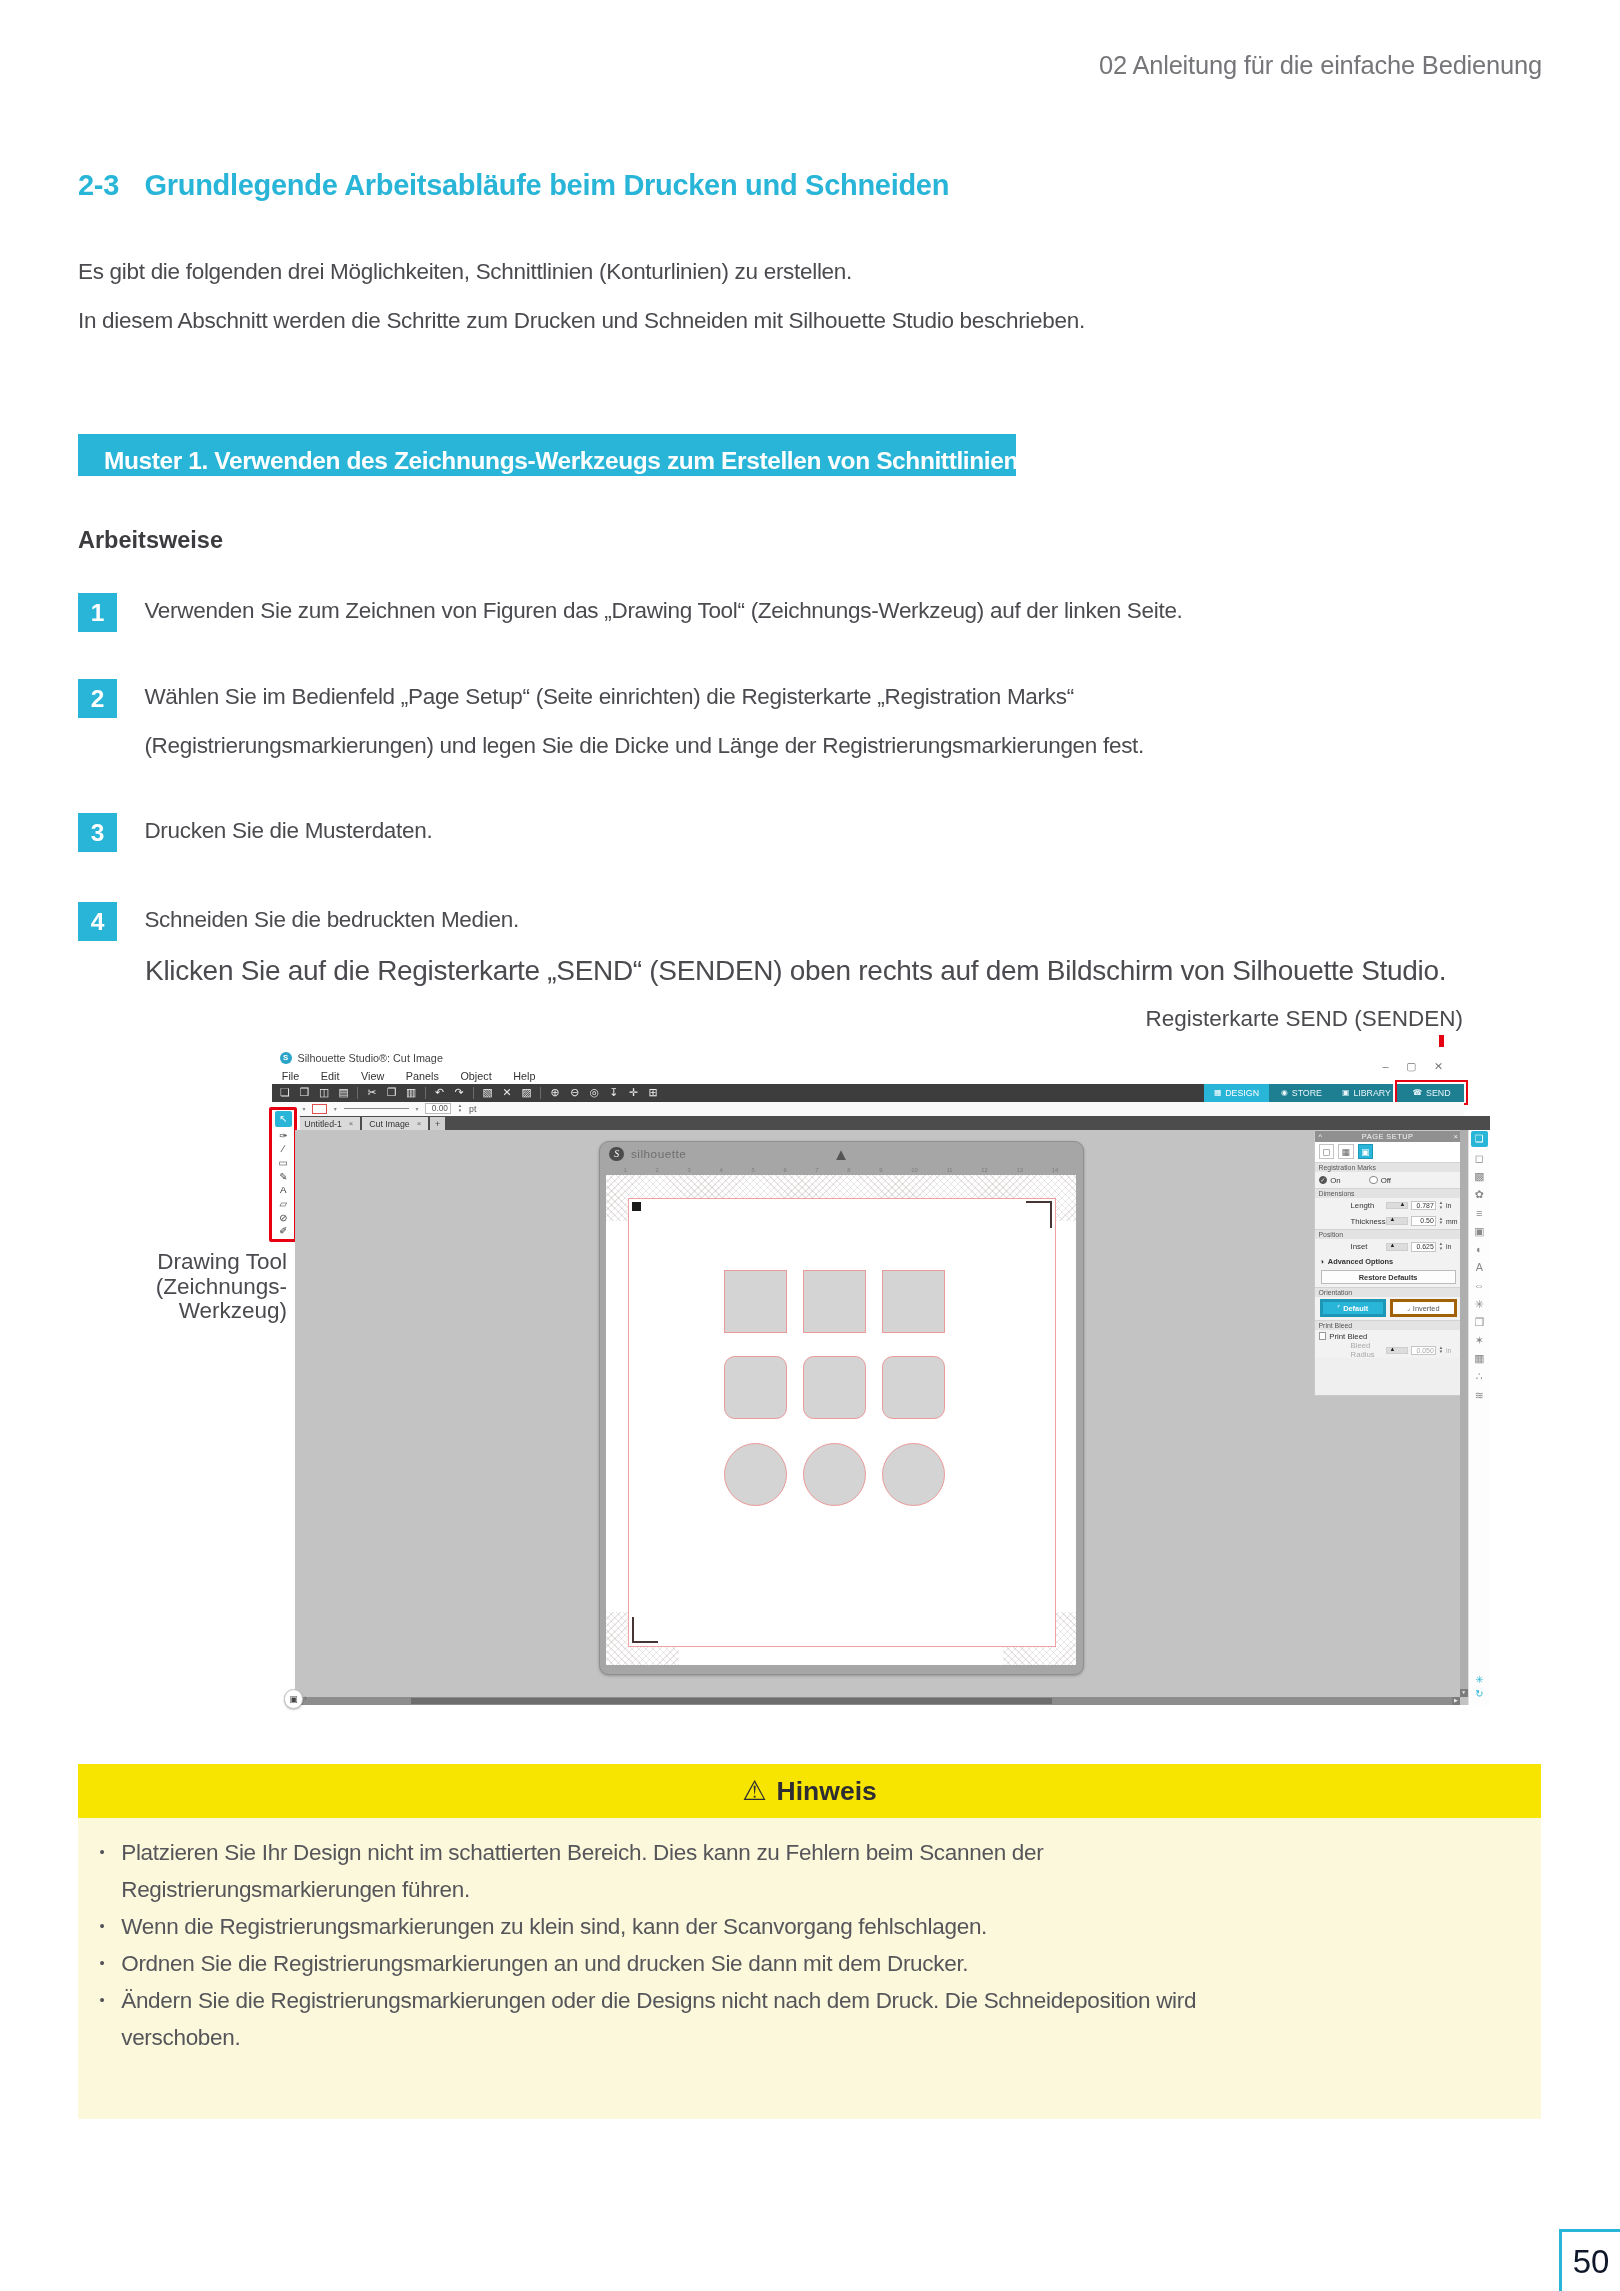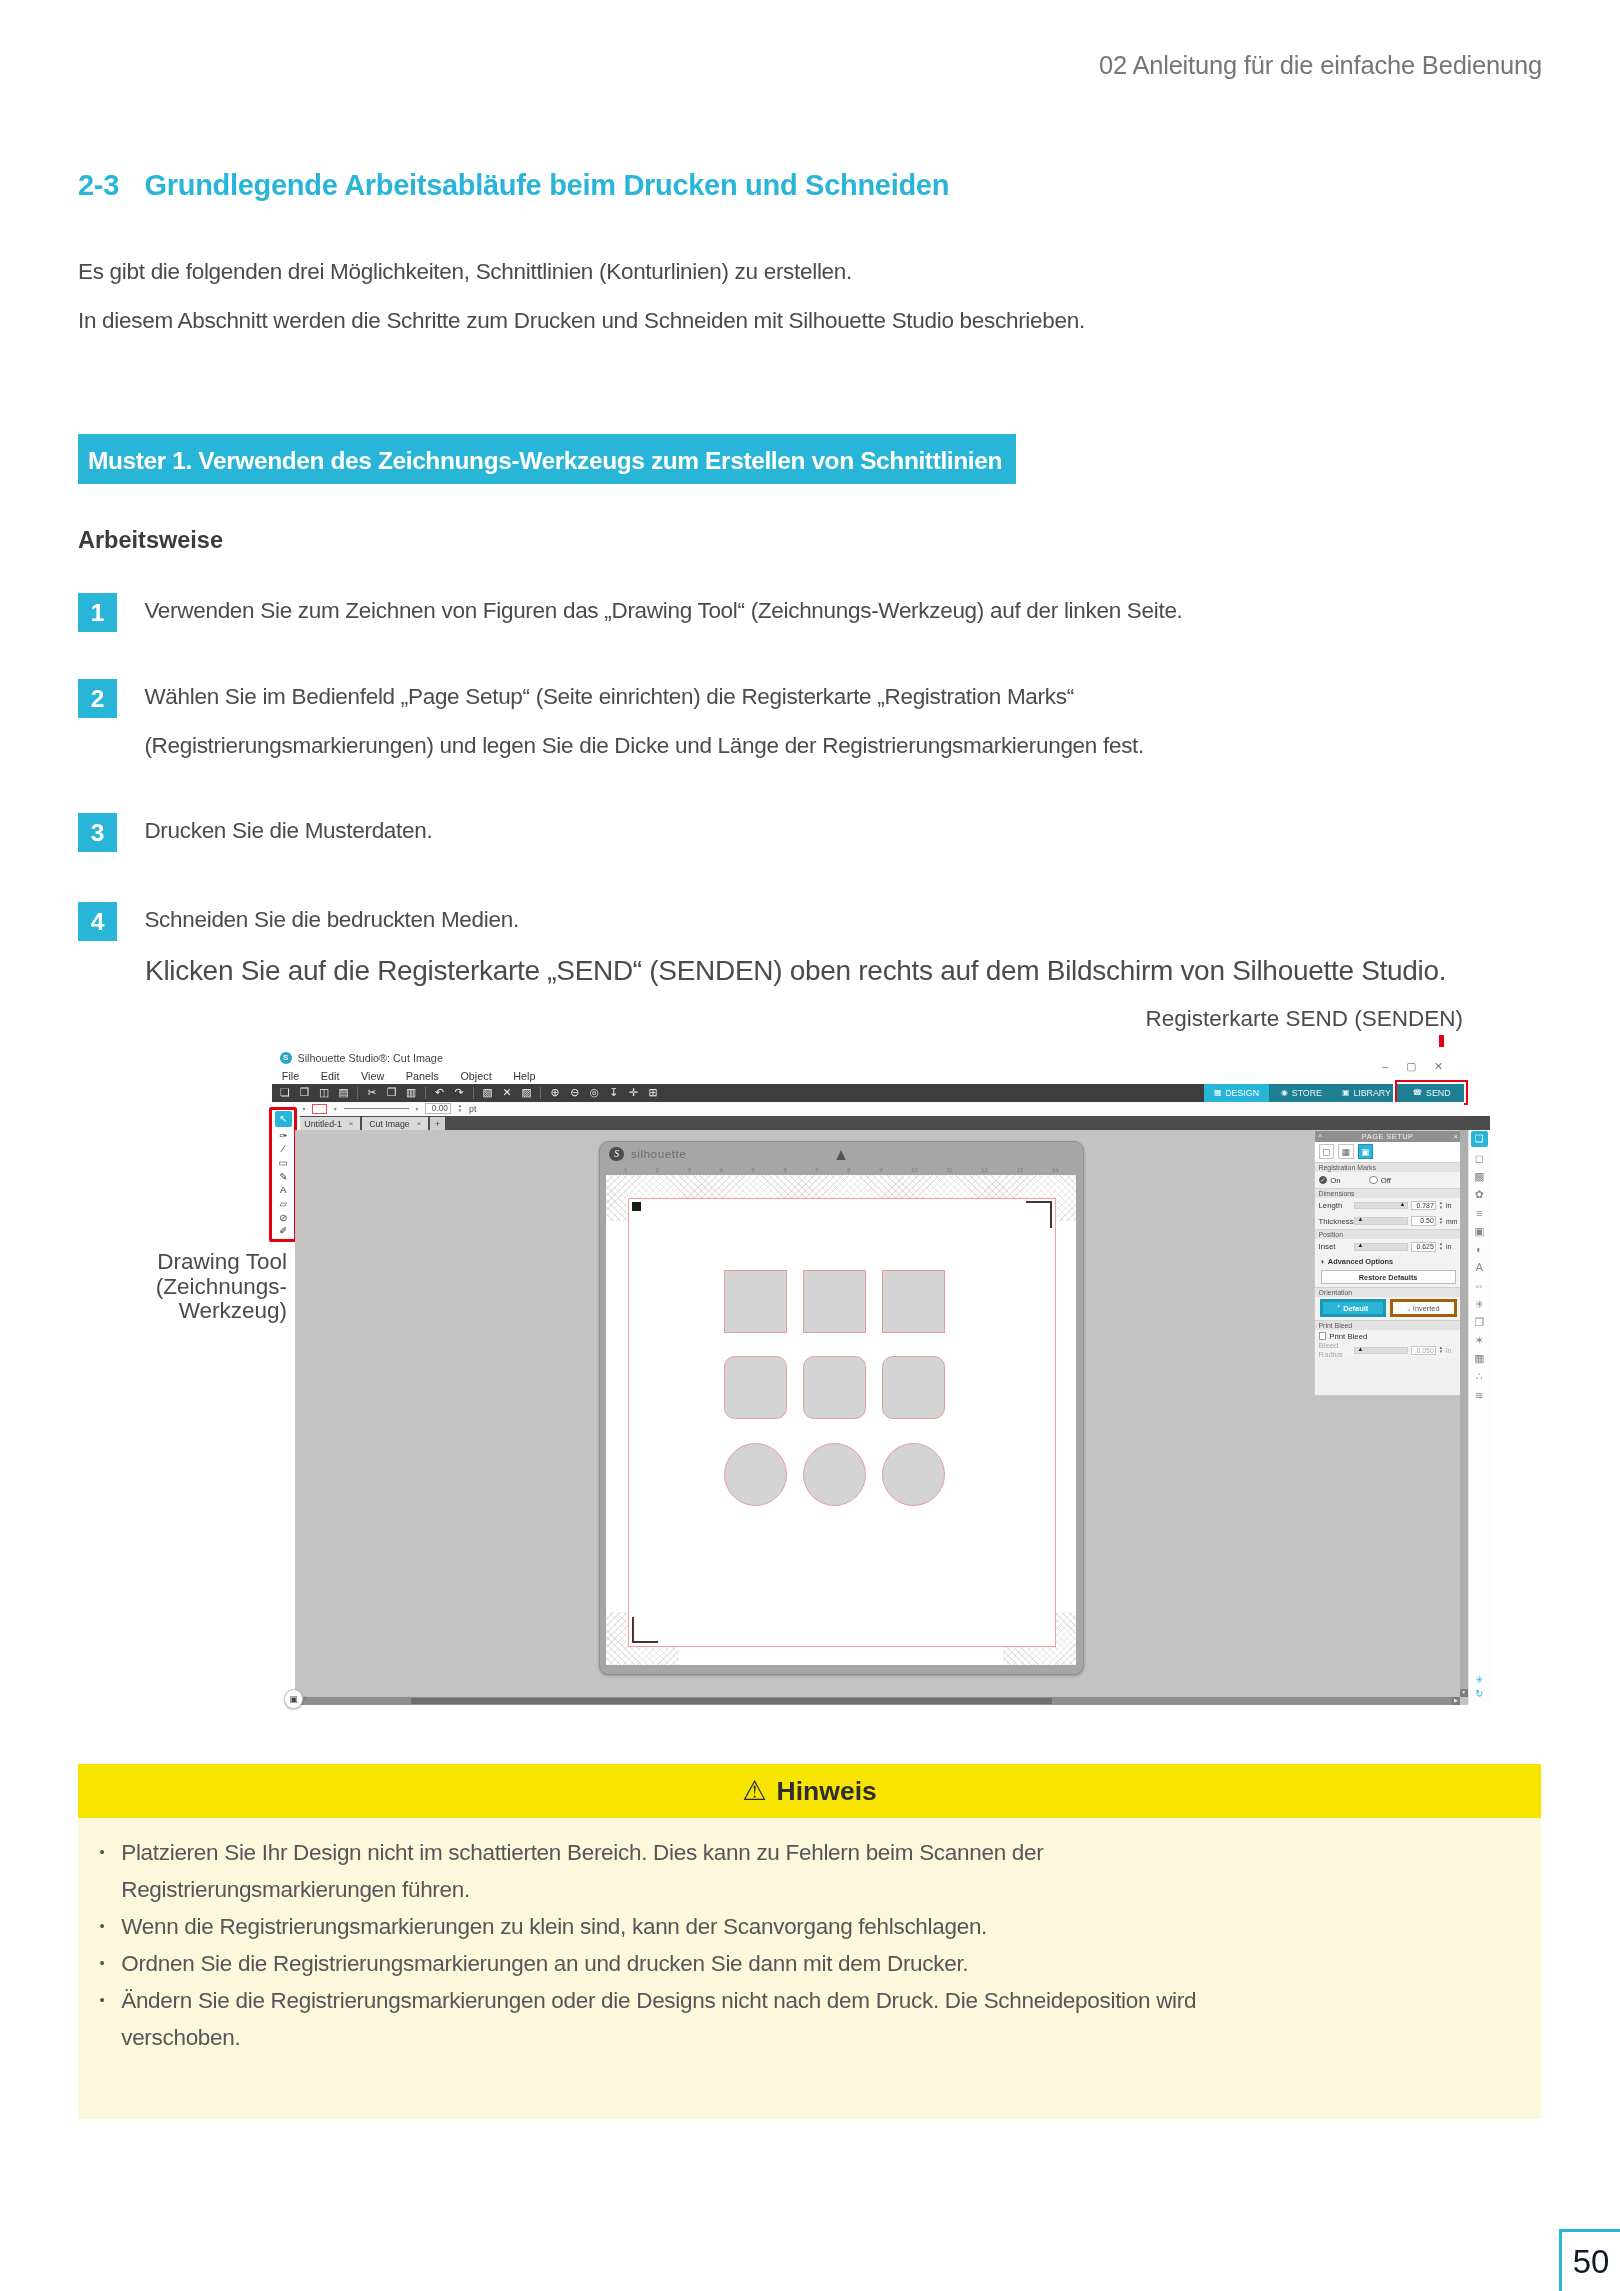--- a/index.html
+++ b/index.html
@@ -4,21 +4,21 @@
 <style>
   * { margin:0; padding:0; box-sizing:border-box; }
   html,body { background:#fff; }
   body { font-family:"Liberation Sans", sans-serif; }
   .page { position:relative; width:1620px; height:2292px; background:#fff; overflow:hidden; }
 
   
   .chap-header { position:absolute; top:51px; right:78px; font-size:25.5px; color:#76767a; letter-spacing:-0.2px; }
   .sec-head { position:absolute; top:169px; left:78px; display:flex; gap:25.5px; color:#29b5d7; font-weight:bold; font-size:29px; letter-spacing:-0.3px; }
   .intro { position:absolute; top:247px; left:78px; width:1431px; font-size:22.5px; line-height:49px; color:#4a4a4f; letter-spacing:-0.3px; }
-  .banner { position:absolute; top:434px; left:78px; width:938px; height:50px; background:#29b5d7; color:#fff; font-weight:bold; font-size:24.5px; line-height:53px; padding-left:10px; letter-spacing:-0.4px; white-space:nowrap; }
+  .banner { position:absolute; top:434px; left:78px; width:938px; height:42px; background:#29b5d7; color:#fff; font-weight:bold; font-size:24.5px; line-height:53px; padding-left:26px; letter-spacing:-0.4px; white-space:nowrap; }
   .work-label { position:absolute; top:527px; left:78px; font-size:23.5px; font-weight:bold; color:#3c3c40; }
   .step { position:absolute; left:78px; display:flex; gap:27.4px; }
   .step-num { flex:none; width:39px; height:39px; background:#29b5d7; color:#fff; font-size:24.5px; font-weight:bold; text-align:center; line-height:39px; }
   .step-text { font-size:22.5px; line-height:49px; margin-top:-6.9px; width:1098px; color:#4a4a4f; letter-spacing:-0.3px; }
   .s1 { top:593px; } .s2 { top:679px; } .s3 { top:813px; } .s4 { top:902px; }
   .step4-note { position:absolute; top:955px; left:145px; font-size:28px; color:#4a4a4f; letter-spacing:-0.3px; }
   .send-callout { position:absolute; top:1006px; right:157px; font-size:22.5px; color:#4a4a4f; }
   .callout-line { position:absolute; left:1439px; top:1035px; width:4.9px; height:37px; background:#e60012; }
   .callout-dot { position:absolute; left:1433px; top:1066px; width:15.7px; height:15.7px; border-radius:50%; background:#e60012; }
   .dt-callout { position:absolute; left:88px; top:1250px; width:199px; text-align:right; font-size:22.5px; line-height:24.5px; color:#4a4a4f; }
@@ -84,21 +84,21 @@
   .p-head .p-title { flex:1; text-align:center; letter-spacing:0.5px; }
   .p-icons { height:20.6px; background:#fff; display:flex; gap:3.9px; padding:2px 3.9px; }
   .p-ic { width:15.7px; height:15.7px; border:1px solid #c4c4c4; background:#fff; color:#666; font-size:8.8px; display:flex; align-items:center; justify-content:center; }
   .p-ic.sel { background:#29b5d7; border-color:#1d97b5; color:#fff; }
   .p-bar { height:9.8px; background:#e3e3e3; border-top:1px solid #d2d2d2; font-size:6.9px; color:#555; display:flex; align-items:center; padding-left:3.9px; }
   .p-row { display:flex; align-items:center; gap:2.9px; padding:0 3.9px; }
   .p-radio { height:15.7px; }
   .radio { width:8.8px; height:8.8px; border-radius:50%; border:1px solid #8a8a8a; background:#fff; }
   .radio.on { background:#555; border-color:#555; color:#fff; font-size:5.9px; line-height:7.8px; text-align:center; }
   .p-off { margin-left:25.5px; }
-  .p-slider { height:15.7px; }
+  .p-slider { height:15.7px;margin-left:32px; }
   .p-lbl { width:33px; }
   .p-track { flex:1; height:7.8px; background:#dcdcdc; border:1px solid #cecece; position:relative; }
   .p-mark { position:absolute; top:-2px; font-size:5.9px; color:#222; }
   .p-mark.left { left:2px; } .p-mark.right { right:2px; }
   .p-val { width:24.5px; height:9.8px; background:#fff; border:1px solid #c5c5c5; font-size:6.9px; line-height:8.8px; text-align:right; padding-right:1px; }
   .p-unit { width:11.8px; font-size:6.9px; }
   .p-adv { height:13.7px; display:flex; align-items:center; gap:3.9px; padding:0 4.9px; font-weight:bold; font-size:7.4px; }
   .p-btn { margin:2px 5.9px 2.9px; height:13.7px; border:1px solid #bbb; background:#fdfdfd; display:flex; align-items:center; justify-content:center; font-weight:bold; font-size:7.4px; }
   .p-orient { height:23.5px; display:flex; gap:3.9px; padding:2.9px 4.9px; }
   .o-btn { flex:1; border:3px solid #a16207; background:#fff; color:#555; font-size:7.4px; display:flex; align-items:center; justify-content:center; gap:2.9px; }

